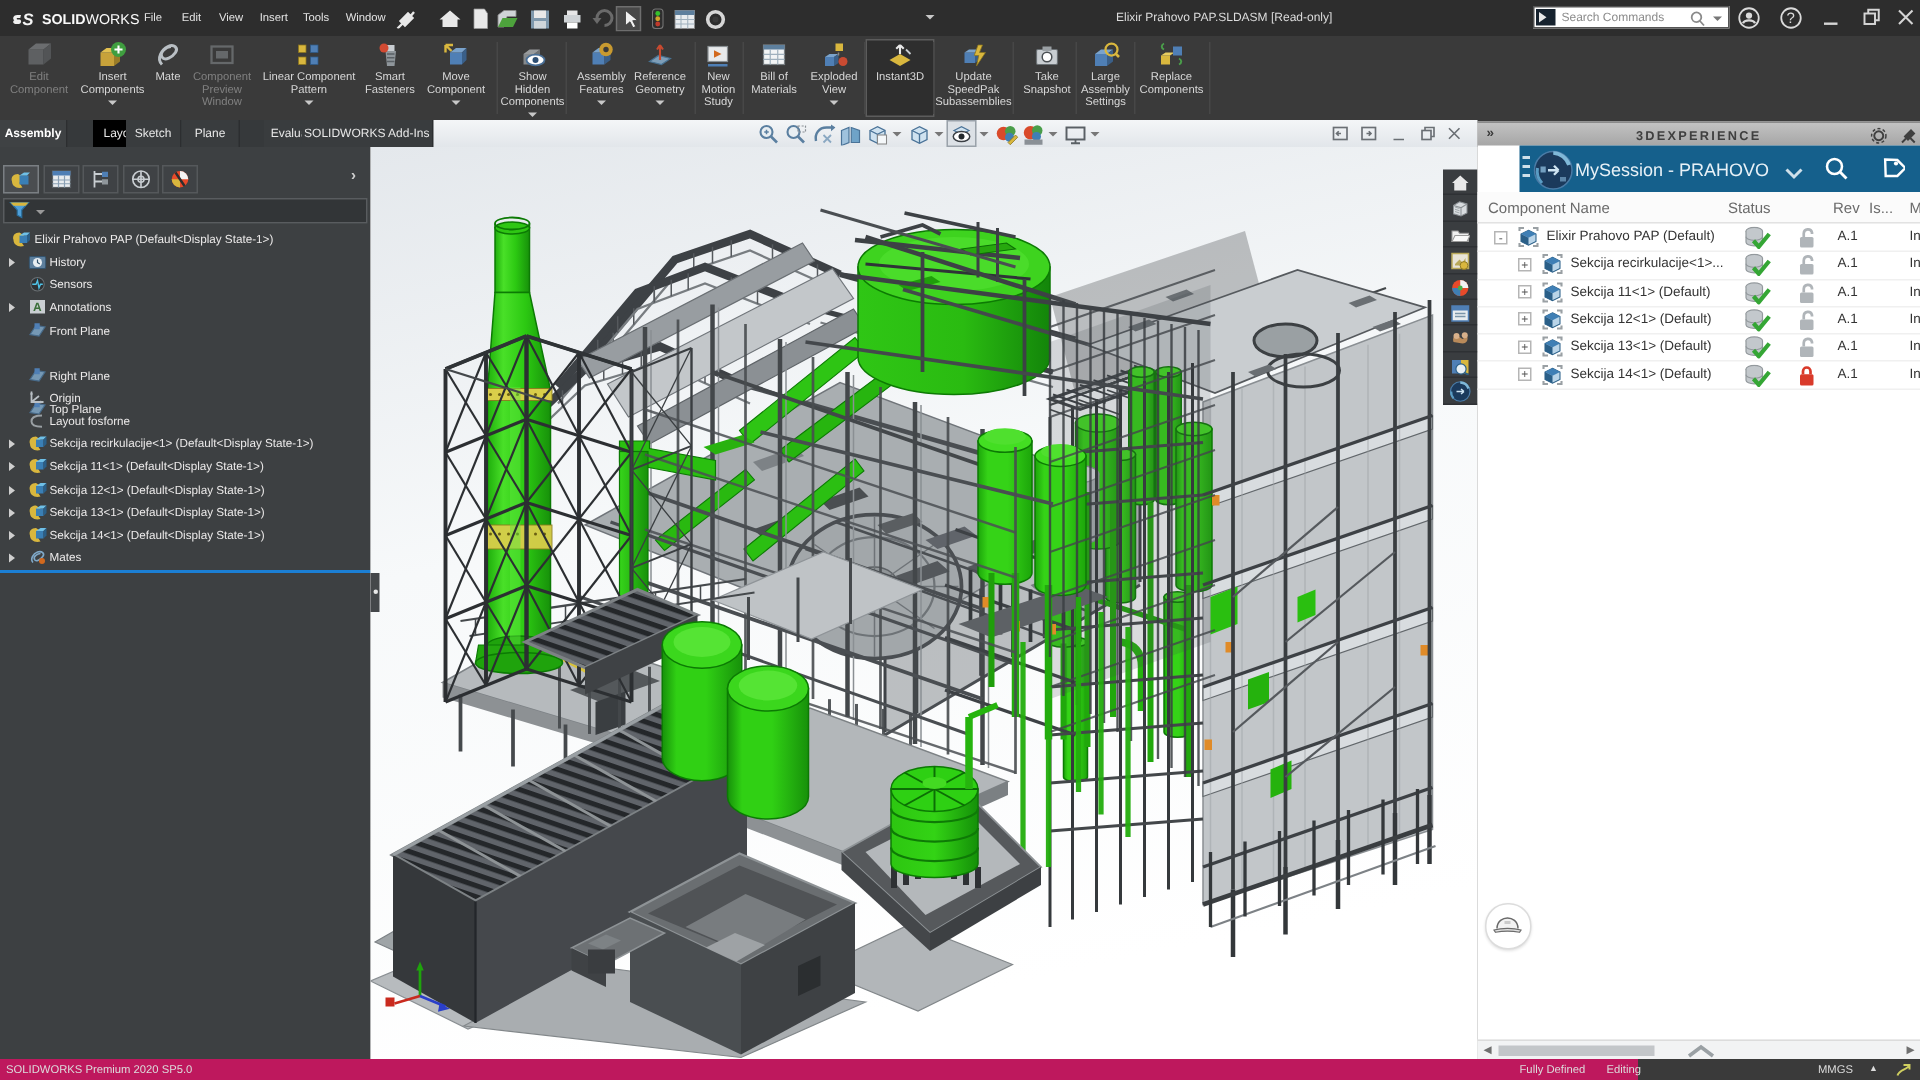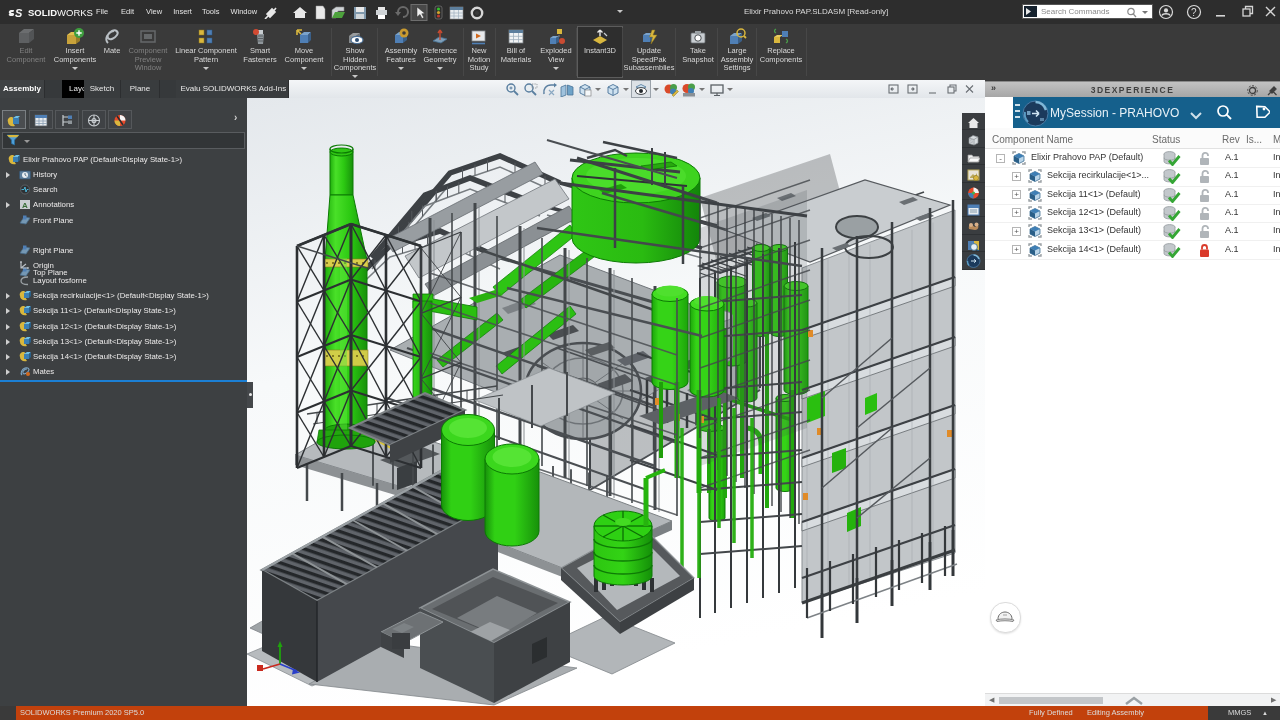--- a/index.html
+++ b/index.html
@@ -343,21 +343,21 @@
             <circle cx="6" cy="6" r="3" fill="#e8eef2"></circle>
             <path d="M6 4 L6 6 L7.5 7" stroke="#33536e" stroke-width="0.8" fill="none"></path>
           </svg></span>
         <span class="abs" style="left:33px;">History</span>
       </div>
   <div class="tr" style="top:84.28px;width:247px;">
         <span class="abs" style="left:19px;top:1px;"><svg width="12" height="11" style="vertical-align:-2px">
             <circle cx="6" cy="5.5" r="4.5" fill="#2e3134" stroke="#6a7074" stroke-width="0.7"></circle>
             <path d="M2.5 5.5 L5 5.5 L6 3 L7 8 L8 5.5 L9.5 5.5" stroke="#4fc3e8" stroke-width="0.9" fill="none"></path>
           </svg></span>
-        <span class="abs" style="left:33px;">Search</span>
+        <span class="abs" style="left:33px;">Sensors</span>
       </div>
   <div class="tr" style="top:99.42px;width:247px;">
         <span class="ar"></span>
         <span class="abs" style="left:19px;top:1px;"><svg width="12" height="11" style="vertical-align:-2px">
             <rect x="1" y="1" width="10" height="9" fill="#c9ced2"></rect>
             <text x="3" y="8.5" font-size="8" font-weight="bold" fill="#3a6f3a" font-family="Liberation Sans">A</text>
           </svg></span>
         <span class="abs" style="left:33px;">Annotations</span>
       </div>
   <div class="tr" style="top:114.56px;width:247px;">
@@ -1309,21 +1309,21 @@
   <div class="abs" style="left:0;top:612px;width:295px;height:13px;background:#f2f3f4;border-top:1px solid #dcdcdc;box-sizing:border-box;">
         <div class="abs" style="left:14px;top:3px;width:104px;height:7px;background:#c3c6c9;"></div>
         <span class="abs" style="left:4px;top:2px;color:#707070;font-size:7px;">◀</span>
         <span class="abs" style="left:286px;top:2px;color:#707070;font-size:7px;">▶</span>
         <svg class="abs" style="left:138px;top:1px" width="22" height="11">
           <path d="M3 9 L11 3 L19 9" stroke="#9aa0a4" stroke-width="2.4" fill="none"></path>
         </svg>
       </div>
 </div>
 
-<div class="abs" style="left:16px;top:706px;width:1192px;height:14px;background:#c2410c;color:#dcdcdc;font-size:7.5px;line-height:14px;">
+<div class="abs" style="left:0;top:706px;width:1092px;height:14px;background:#be185d;color:#dcdcdc;font-size:7.5px;line-height:14px;">
   <span style="margin-left:4px;">SOLIDWORKS Premium 2020 SP5.0</span>
   <span class="abs" style="left:1013px;">Fully Defined</span>
   <span class="abs" style="left:1071px;">Editing Assembly</span>
   <span class="abs" style="left:1212px;">MMGS</span>
   <span class="abs" style="left:1246px;font-size:6px;">▲</span>
   <svg class="abs" style="left:1264px;top:3px" width="10" height="9">
         <path d="M1 8 C2 4 8 4 9 1 M5 1 L9 1 L9 4" stroke="#cfcf60" stroke-width="1.3" fill="none"></path>
       </svg>
 </div>
 

